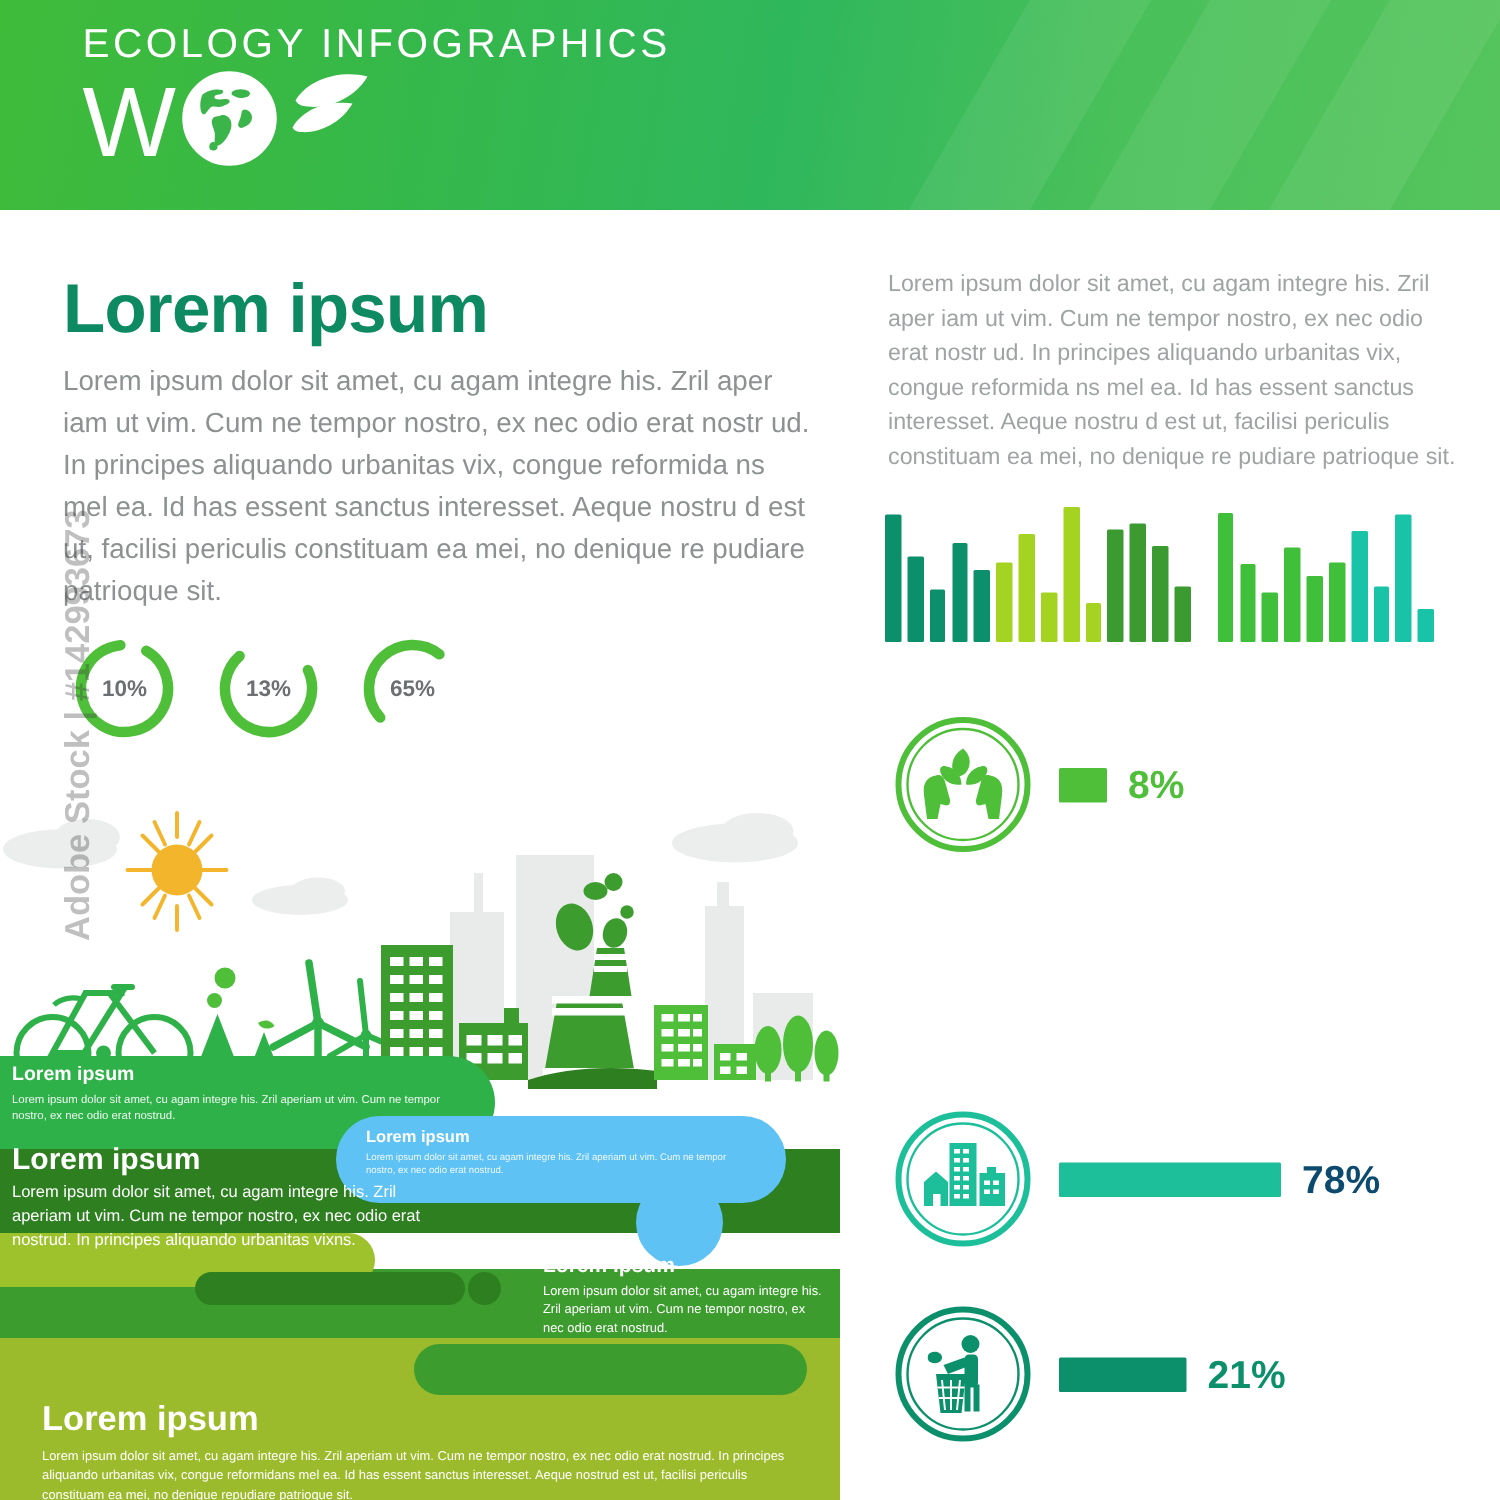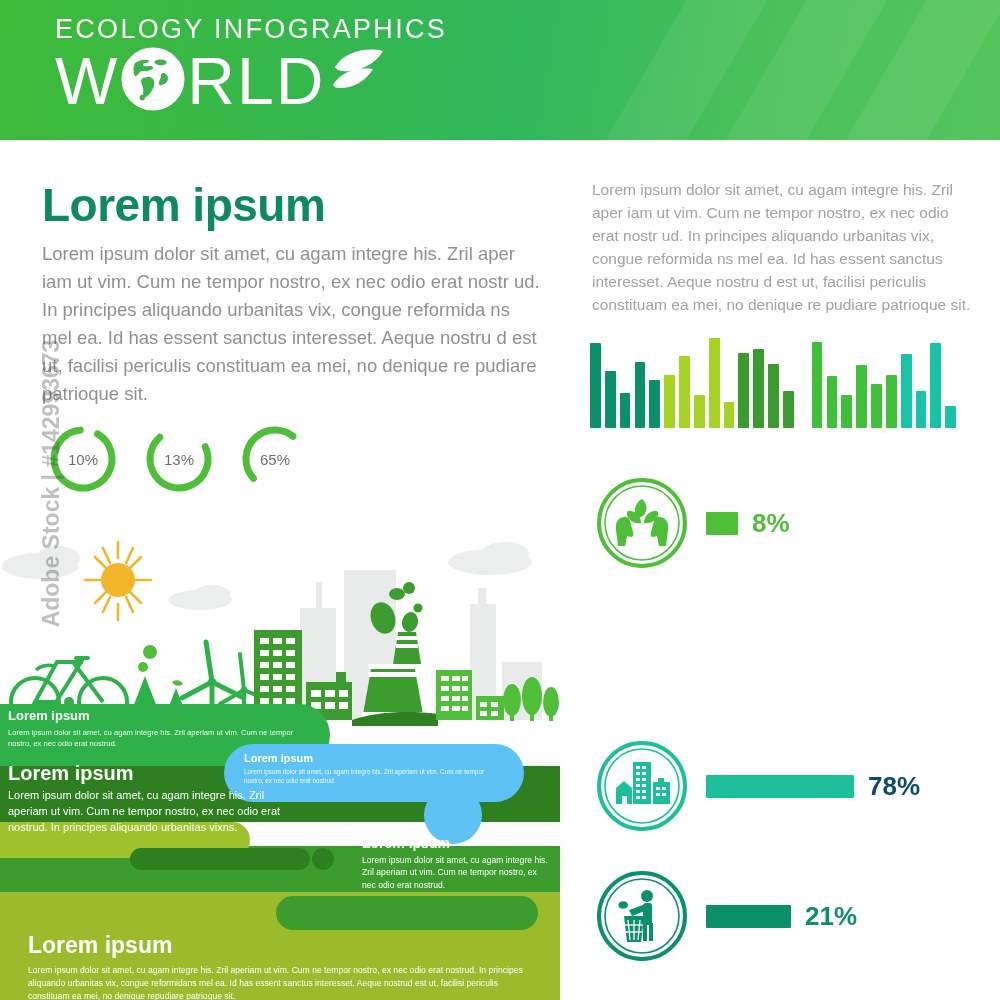--- a/index.html
+++ b/index.html
@@ -47,21 +47,21 @@
     font-size:15.5px; line-height:23px; color:#9fa3a4;
   }
 
   
   .donuts { position:absolute; left:48px; top:424px; display:flex; gap:26px; }
   .donut { position:relative; width:70px; height:70px; }
   .donut svg { display:block; }
   .donut-label {
     position:absolute; left:0; top:0; width:70px; height:70px;
     display:flex; align-items:center; justify-content:center;
-    font-size:15px; font-weight:normal; color:#6d7072;text-align:center;
+    font-size:15px; font-weight:bold; color:#6d7072;text-align:center;
   }
 
   
   .barchart {
     position:absolute; left:590px; top:336px; width:370px; height:92px;
     display:flex; align-items:flex-end;
   }
   .bar { width:11px; margin-right:4.1px; border-radius:1px; }
   .bar.gap { margin-right:18px; }
 
@@ -142,21 +142,20 @@
             <g fill="#3bb54a">
               <path d="M14 16c4-3 9-4 13-3 2 1 0 3-2 3-3 0-4 2-2 3 3 1 7-1 9 1 1 2-3 3-5 4-3 1-6-1-8 1-2 2-3 5-5 4-2-2-2-9 0-13z"></path>
               <path d="M34 14c3-2 8-2 11 0 2 2-1 4-3 4-2 1-5 0-7-1-2-1-2-2-1-3z"></path>
               <path d="M26 30c3-1 6 1 7 4 1 4-1 8-3 11-2 3-5 6-7 5-2-2 0-6-1-9-1-4-3-7-1-9 1-2 3-1 5-2z"></path>
               <path d="M42 26c2 0 5 2 5 5 0 4-3 6-6 7-2 1-4-1-3-3 1-3 2-5 2-7 0-1 1-2 2-2z"></path>
               <path d="M20 48c2-1 4 1 4 3 0 2-2 3-4 2-2 0-2-4 0-5z"></path>
             </g>
             <circle cx="32" cy="32" r="30" fill="none" stroke="#ffffff" stroke-width="3"></circle>
           </svg>
         </span>
-        <span class="hdr-word">RLD</span>
         <span class="leaf-svg">
           <svg width="54" height="48" viewBox="0 0 54 48">
             <path d="M4 22C14 6 36 2 52 6 44 20 26 28 12 26c-4 0-7-2-8-4z" fill="#fff"></path>
             <path d="M2 40C10 26 28 22 42 24 34 38 18 44 8 43c-3 0-5-1-6-3z" fill="#fff"></path>
           </svg>
         </span>
       </div>
     </div>
   </div>
 

